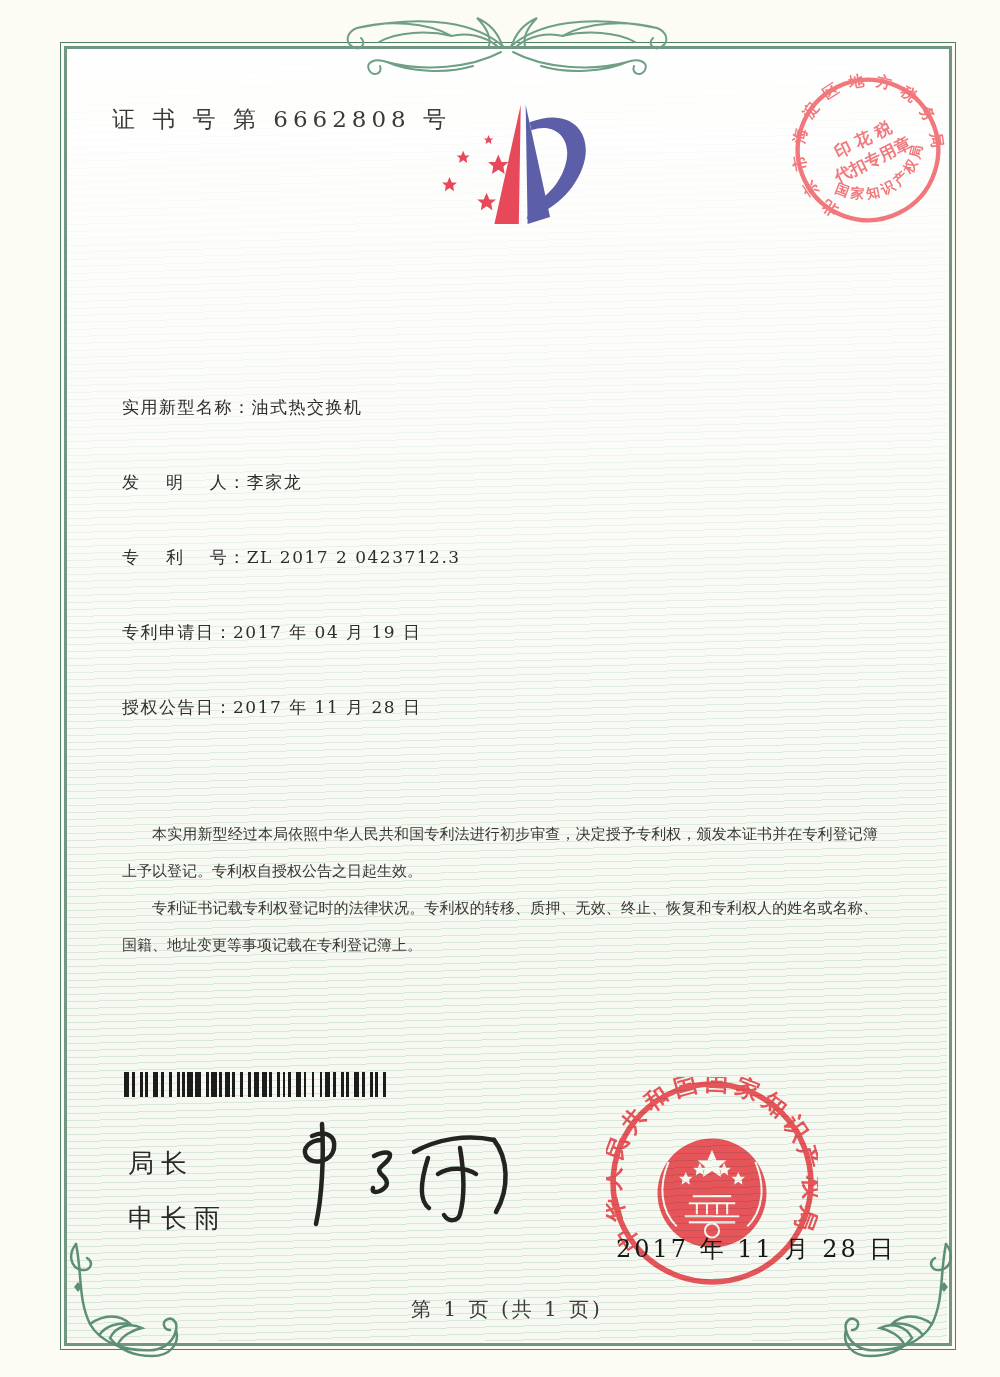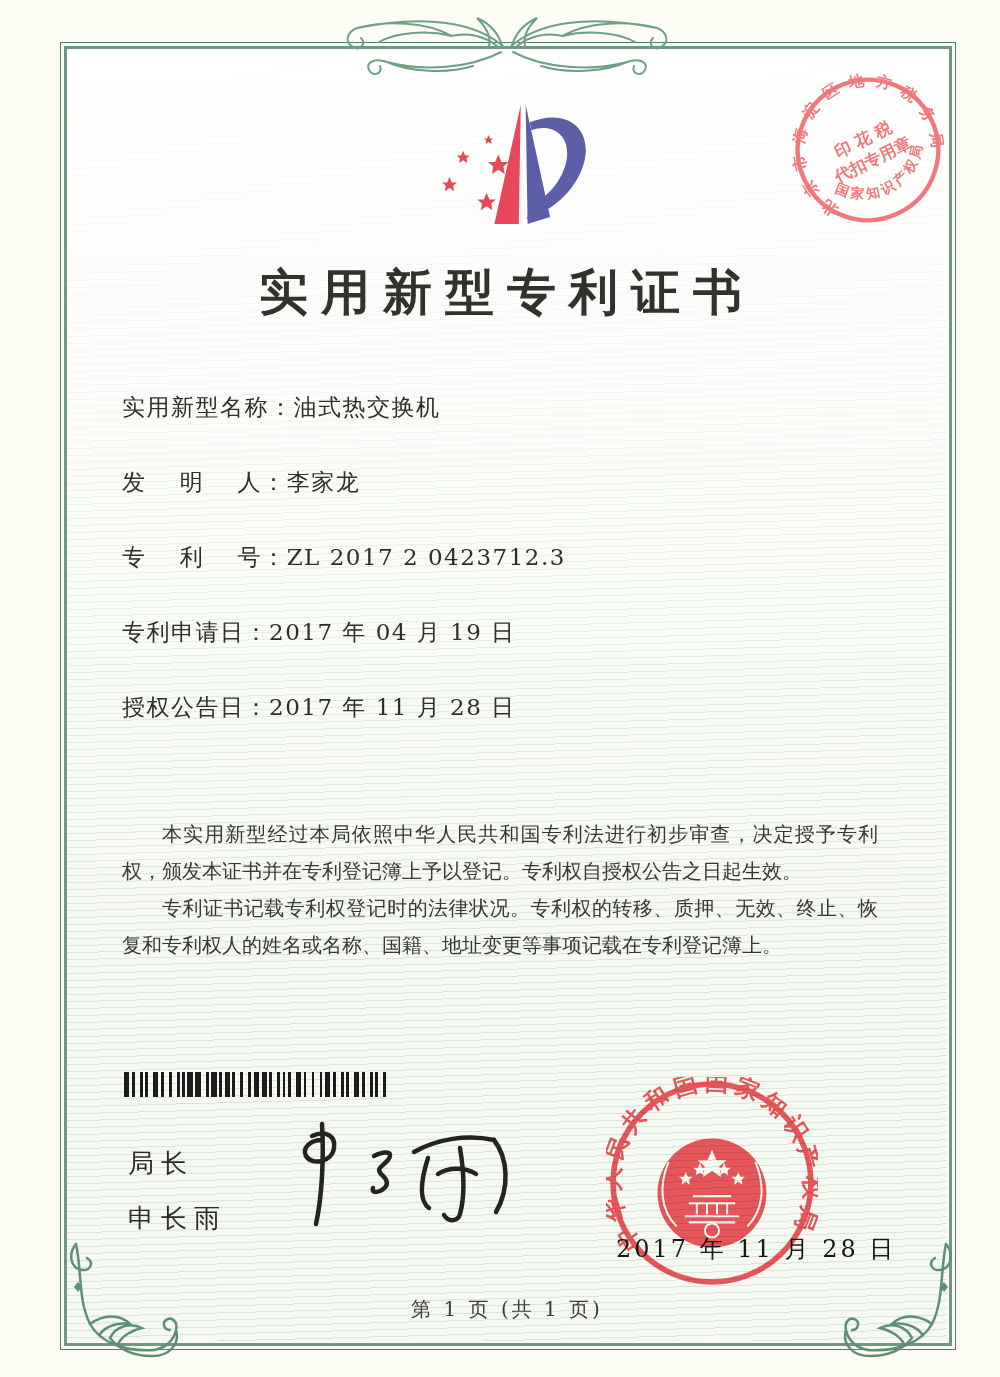--- a/index.html
+++ b/index.html
@@ -24,27 +24,27 @@
   .corner-flourish.bl{left:58px;top:1238px;}
   .corner-flourish.br{left:842px;top:1238px;transform:scale(-1,1);}
   
   .cert-no{position:absolute;left:112px;top:104px;font-size:23px;letter-spacing:5px;color:#3b3a37;}
   .logo{position:absolute;left:428px;top:100px;width:166px;height:158px;}
   .tax-stamp{position:absolute;left:790px;top:68px;width:156px;height:164px;
     transform:rotate(-24deg);opacity:.88;mix-blend-mode:multiply;}
   .title{position:absolute;left:60px;top:260px;width:894px;text-align:center;
     font-size:49px;font-weight:600;letter-spacing:13px;color:#32312e;}
   
-  .fields{position:absolute;left:122px;top:392px;font-size:23px;line-height:30px;color:#2e2d2b;}
+  .fields{position:absolute;left:122px;top:392px;font-size:17px;line-height:30px;color:#2e2d2b;}
   .field-row{margin-bottom:45px;letter-spacing:1.5px;white-space:nowrap;}
   .field-label{display:inline;}
   .field-value{display:inline;}
   
   .body-text{position:absolute;left:122px;top:816px;width:756px;
-    font-size:20px;line-height:37px;text-align:justify;color:#383733;}
+    font-size:15px;line-height:37px;text-align:justify;color:#383733;}
   .body-text p{margin:0;text-indent:2em;}
   
   .barcode{position:absolute;left:124px;top:1072px;width:262px;height:25px;display:flex;z-index:2;}
   .bc-bar{background:#1c1c1c;height:100%;}
   .bc-space{background:transparent;height:100%;}
   
   .officials{position:absolute;left:128px;top:1146px;z-index:3;
     font-family:"DejaVu Sans","Liberation Sans",sans-serif;color:#2b2a27;}
   .officials .off-title{font-size:26px;letter-spacing:7px;}
   .officials .off-name{font-size:26px;letter-spacing:7px;margin-top:20px;text-align:center;}
@@ -96,20 +96,21 @@
       <path d="M18,6 C24,34 20,62 32,86 C42,104 66,114 96,112"></path>
       <path d="M18,6 C10,16 12,30 24,32 C33,33 36,24 29,20"></path>
       <path d="M32,86 C46,76 62,76 72,86 C60,84 48,88 42,96"></path>
       <path d="M96,112 C108,110 116,102 118,92 C122,106 112,118 94,118 C74,118 60,110 52,100"></path>
       <path d="M118,92 C120,84 114,78 108,82 C104,85 106,92 112,92"></path>
       <path d="M52,100 C58,88 72,84 84,90 C74,92 64,98 60,106"></path>
     </g>
     <path d="M20,44 l4,5 -4,5 -4,-5 z" fill="#5d8f75"></path>
   </svg>
 
+  <div class="cert-no">证 书 号 第 6662808 号</div>
 
   <svg class="logo" viewBox="0 0 170 160">
     <defs>
       <path id="st" d="M0,-10 L2.94,-3.09 L9.51,-3.09 L4.76,1.18 L5.88,8.09 L0,4 L-5.88,8.09 L-4.76,1.18 L-9.51,-3.09 L-2.94,-3.09 Z"></path>
     </defs>
     <path d="M95,4 L68,126 L93,126 Z" fill="#e8495a"></path>
     <path d="M100,4 L102,126 L125,119 Z" fill="#5c5fa7"></path>
     <path d="M104,22 C148,5 171,35 158,69 C147,98 122,114 101,121 C103,117 104,112 104,108 C122,99 138,82 142,60 C146,36 128,22 106,30 Z" fill="#5c5fa7"></path>
     <use href="#st" transform="translate(62,40) scale(0.5)" fill="#e8495a"></use>
     <use href="#st" transform="translate(36,58) scale(0.7)" fill="#e8495a"></use>
@@ -127,21 +128,20 @@
       </text>
       <text x="80" y="74" text-anchor="middle" font-size="17" font-weight="bold" font-family="'DejaVu Sans',sans-serif">印 花 税</text>
       <text x="80" y="97" text-anchor="middle" font-size="17" font-weight="bold" font-family="'DejaVu Sans',sans-serif">代扣专用章</text>
       <path id="taxBottom" d="M 28,100 A 62,62 0 0 0 132,100" fill="none"></path>
       <text font-size="14" font-weight="bold" font-family="'DejaVu Sans',sans-serif">
         <textPath href="#taxBottom" startOffset="4" textLength="118" lengthAdjust="spacing">国家知识产权局</textPath>
       </text>
     </g>
   </svg>
 
-  <div class="title">实用新型专利证书</div>
 
   <div class="fields">
     <div class="field-row">
       <span class="field-label">实用新型名称：</span><span class="field-value">油式热交换机</span>
     </div>
     <div class="field-row">
       <span class="field-label">发　 明　 人：</span><span class="field-value">李家龙</span>
     </div>
     <div class="field-row">
       <span class="field-label">专　 利　 号：</span><span class="field-value">ZL 2017 2 0423712.3</span>

